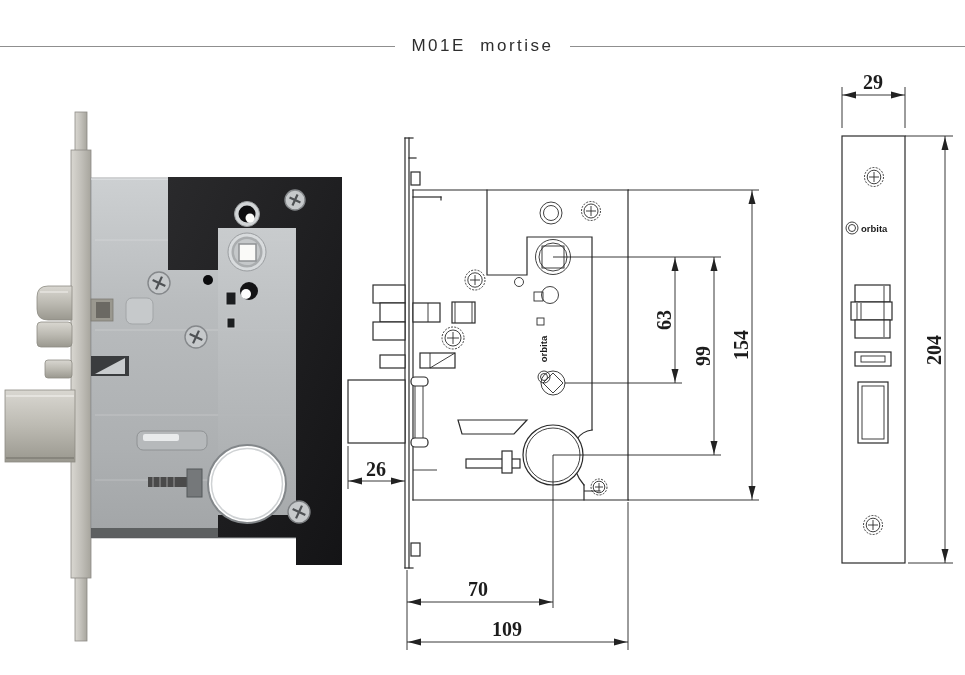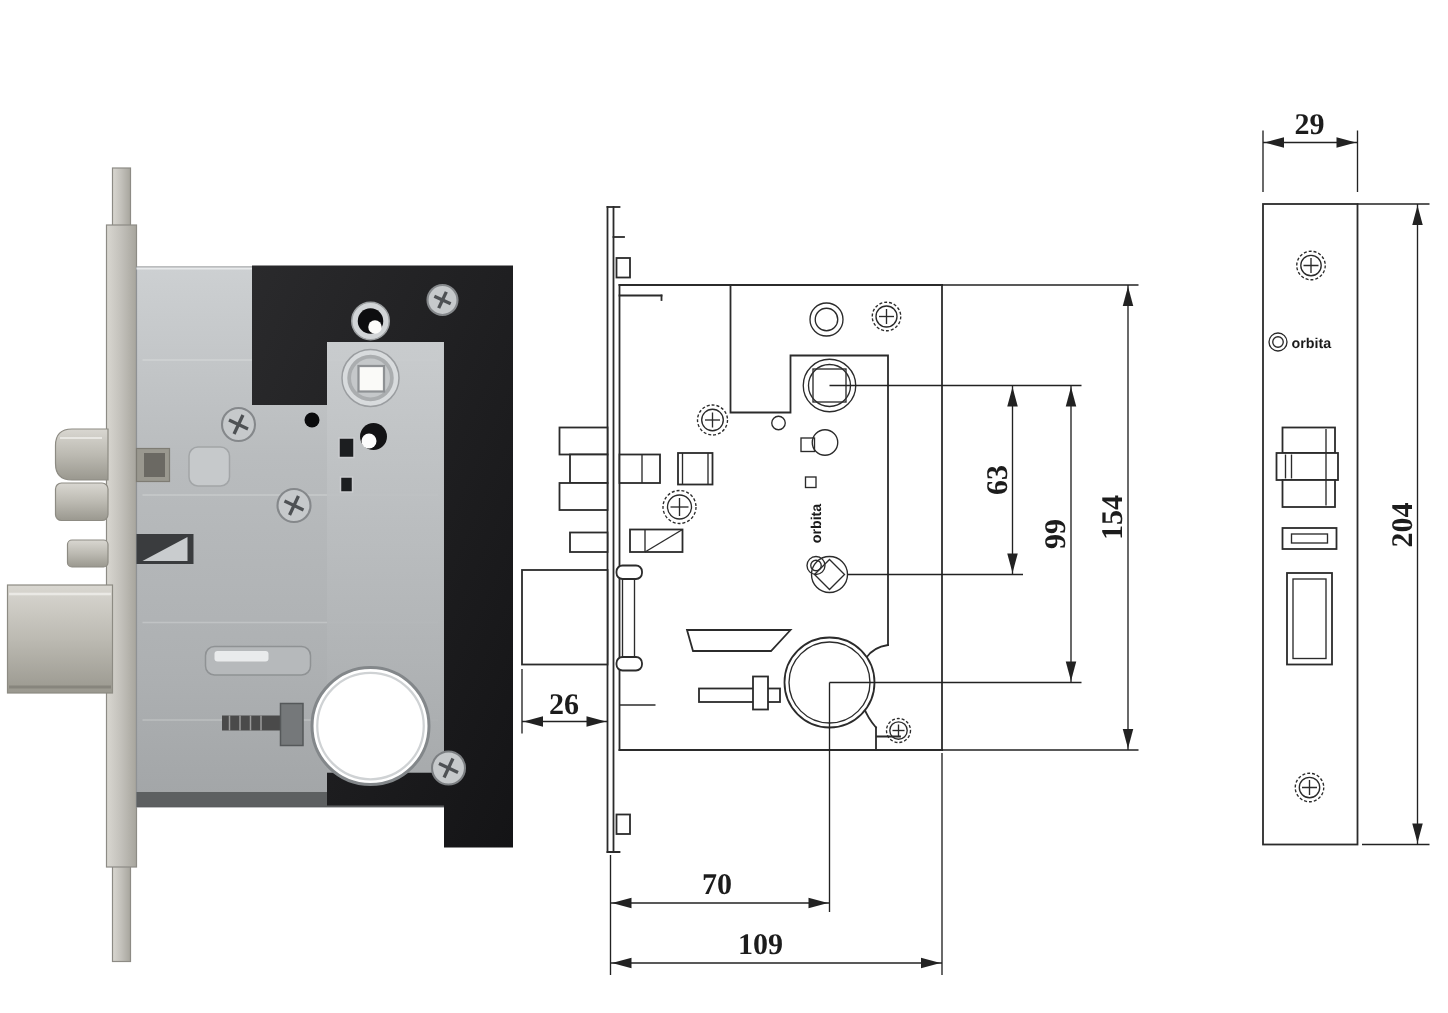--- a/index.html
+++ b/index.html
@@ -15,20 +15,25 @@
   .lnw{fill:#ffffff;stroke:#2b2b2b;stroke-width:1.2;}
   .thin{fill:none;stroke:#2b2b2b;stroke-width:0.9;}
   .dim{fill:none;stroke:#222222;stroke-width:0.9;}
   .arr{fill:#222222;stroke:none;}
 </style>
 </head>
 <body>
 
 <div class="page">
 
+  <div class="hdr">
+    <div class="rule"></div>
+    <div class="ttl">M01E  mortise</div>
+    <div class="rule"></div>
+  </div>
 
   <svg width="965" height="675" viewBox="0 0 965 675">
     <defs>
       <linearGradient id="gSteel" x1="0" y1="0" x2="0" y2="1">
         <stop offset="0" stop-color="#cdd0d2"></stop>
           <stop offset="0.35" stop-color="#b9bcbe"></stop>
         <stop offset="0.75" stop-color="#adb0b2"></stop>
           <stop offset="1" stop-color="#a2a5a7"></stop>
       </linearGradient>
       <linearGradient id="gFace" x1="0" y1="0" x2="1" y2="0">

